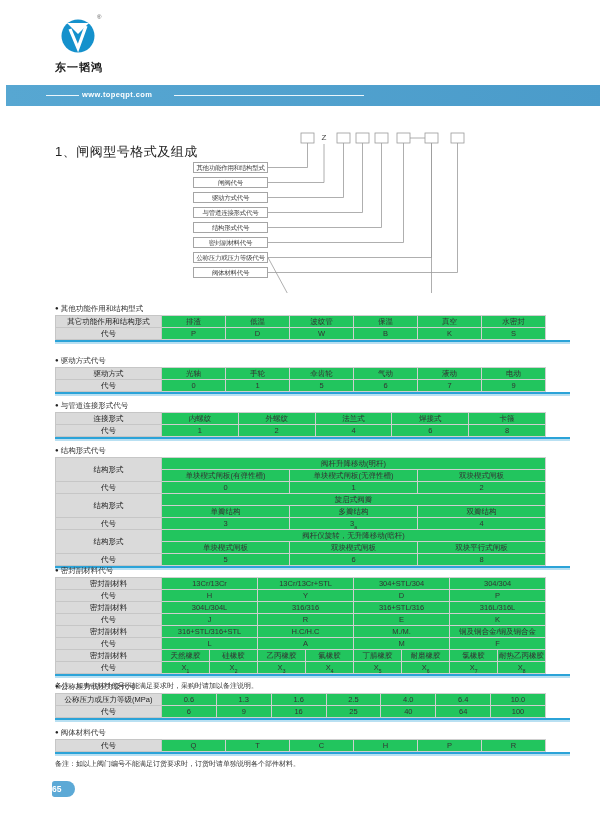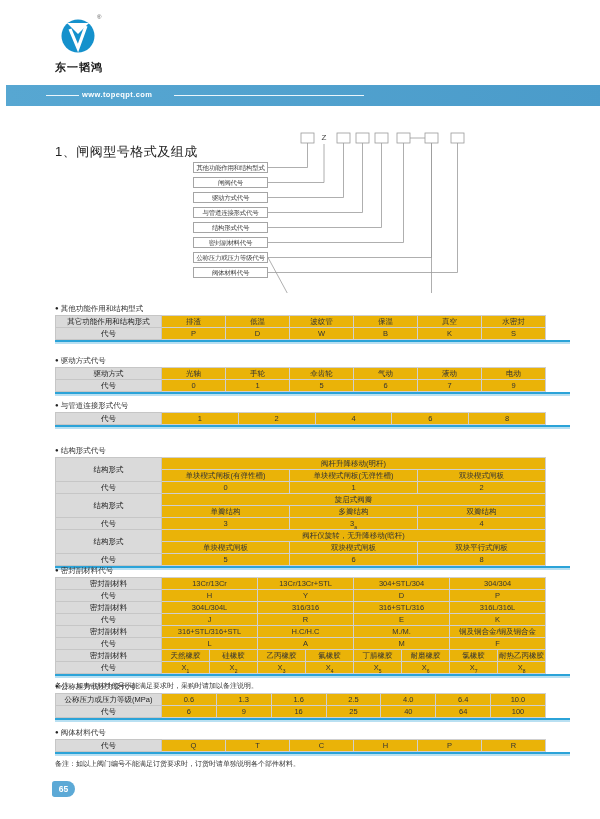--- a/index.html
+++ b/index.html
@@ -31,34 +31,34 @@
   .zletter{position:absolute;left:319px;top:5px;width:10px;text-align:center;
            font-size:8px;color:#444;}
   .dlabel{position:absolute;left:193px;width:75px;height:11px;background:#fff;
           border:1px solid #a5a5a5;box-sizing:border-box;font-size:6.5px;line-height:9px;
           text-align:center;color:#444;white-space:nowrap;overflow:hidden;letter-spacing:-0.3px;}
 
   
   .tgroup{position:absolute;left:55px;width:515px;}
   .tbl-title{font-size:7.5px;color:#333;height:10px;line-height:10px;margin-bottom:2px;white-space:nowrap;}
   .tbl-title .bullet{font-size:6px;margin-right:2px;vertical-align:0.5px;color:#222;}
-  table.tbl{border-collapse:collapse;table-layout:fixed;width:490px;background:#eab308;}
+  table.tbl{border-collapse:collapse;table-layout:fixed;width:490px;background:#22c55e;}
   table.tbl th,table.tbl td{border:1px solid #cfcfcf;height:11px;padding:0 1px;
       font-size:7.5px;font-weight:normal;text-align:center;color:#333;line-height:1;
       white-space:nowrap;overflow:hidden;}
   table.tbl th{background:#dadada;border-color:#c6c6c6;color:#222;}
   .dense th,.dense td{height:10px;font-size:7px;}
   sub{font-size:5px;line-height:0;}
   .bline{width:515px;height:4px;margin-top:0;
          background:linear-gradient(#2ba3d8 0 50%, #b9e0f2 50% 100%);}
   .note{margin-top:3px;font-size:7px;color:#333;white-space:nowrap;}
 
   
   .page-num{position:absolute;left:52px;top:781px;width:23px;height:16px;background:#5ca9d6;
-            color:#fff;font-size:8.5px;font-weight:bold;text-align:center;line-height:16px;
+            color:#fff;font-size:8.5px;font-weight:bold;line-height:16px;
             border-radius:3px 9px 9px 3px;}
 </style>
 </head>
 <body>
 
 <div class="page">
 
   <svg class="logo" viewBox="0 0 36 40">
     <circle cx="18" cy="20" r="16.5" fill="#1591CC"></circle>
     <path d="M7 7 L29 7 L18 18 Z" fill="#ffffff"></path>
@@ -190,20 +190,28 @@
         <colgroup>
           <col style="width: 106px;">
           <col style="width: 76.8px;">
           <col style="width: 76.8px;">
           <col style="width: 76.8px;">
           <col style="width: 76.8px;">
           <col style="width: 76.8px;">
         </colgroup>
         <tbody>
           <tr>
+            <th>连接形式</th>
+            <td>内螺纹</td>
+            <td>外螺纹</td>
+            <td>法兰式</td>
+            <td>焊接式</td>
+            <td>卡箍</td>
+          </tr>
+          <tr>
             <th>代号</th>
             <td>1</td>
             <td>2</td>
             <td>4</td>
             <td>6</td>
             <td>8</td>
           </tr>
         </tbody>
       </table>
     <div class="bline"></div>

